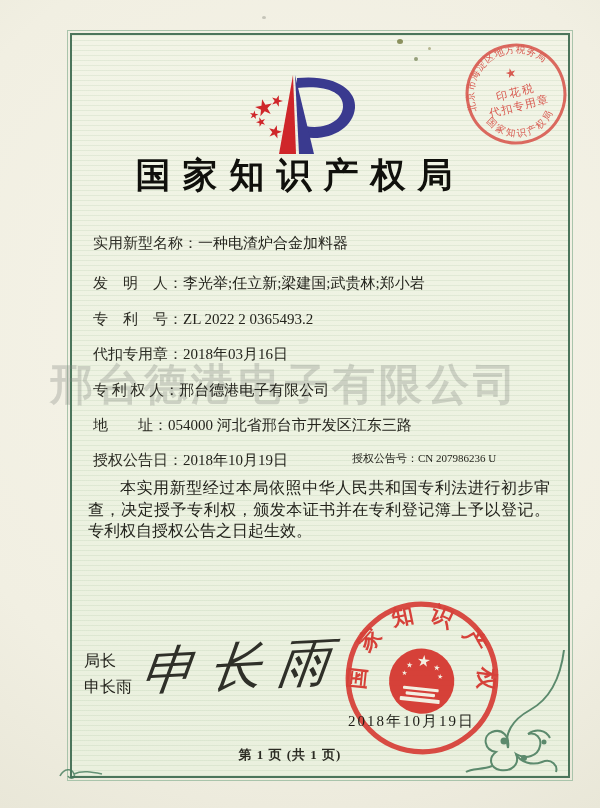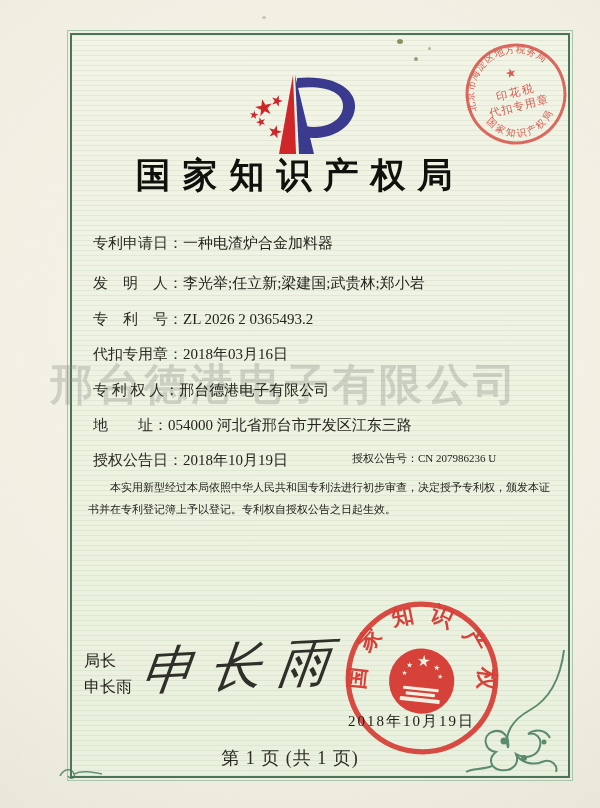--- a/index.html
+++ b/index.html
@@ -49,21 +49,21 @@
   .row{position:absolute;left:93px;font-size:15px;white-space:nowrap;}
   .row .lbl{color:#2b2b23;}
   .row .val{color:#23231c;}
   .row1{top:234px;} .row2{top:274px;} .row3{top:310px;}
   .row4{top:345px;} .row5{top:381px;} .row6{top:416px;text-align:center;}
   .row7{top:451px;}
   .row7b{position:absolute;left:352px;top:451px;font-size:11px;white-space:nowrap;}
   
   .paras{
     position:absolute;left:88px;top:477px;width:462px;
-    font-size:11px;line-height:21.5px;text-align:justify;z-index:2;
+    font-size:16px;line-height:21.5px;text-align:justify;z-index:2;
     color:#23231c;
   }
   .paras p{margin:0;text-indent:2em;}
   
   .officer{position:absolute;left:84px;top:648px;font-size:16px;line-height:26px;z-index:2;color:#23231c;}
   .signature{
     position:absolute;left:142px;top:632px;z-index:2;
     font-size:52px;letter-spacing:16px;color:#20201a;
     font-style:italic;
     transform:rotate(-3deg) skewX(-10deg);
@@ -75,21 +75,21 @@
   .seal-date{
     position:absolute;left:348px;top:712px;z-index:4;
     font-size:15px;letter-spacing:2px;color:#1d1d17;white-space:nowrap;
   }
   
   .stamp{position:absolute;left:460px;top:38px;width:112px;height:112px;z-index:3;
          transform:rotate(-14deg);opacity:0.88;}
   
   .footer{
     position:absolute;left:0;top:746px;width:580px;text-align:center;
-    font-size:18px;letter-spacing:1px;color:#2b2b23;z-index:2;
+    font-size:13px;letter-spacing:1px;color:#2b2b23;z-index:2;font-weight:bold;
   }
   
   .flourish-br{position:absolute;left:452px;top:648px;width:116px;height:128px;z-index:2;}
   .flourish-bl{position:absolute;left:58px;top:764px;width:46px;height:18px;z-index:2;}
   
   .speck{position:absolute;border-radius:50%;z-index:5;}
   .sp1{left:397px;top:39px;width:6px;height:5px;background:rgba(104,112,48,0.75);}
   .sp2{left:414px;top:57px;width:4px;height:4px;background:rgba(90,104,52,0.6);}
   .sp3{left:428px;top:47px;width:3px;height:3px;background:rgba(120,120,60,0.5);}
   .sp4{left:262px;top:16px;width:4px;height:3px;background:rgba(130,130,120,0.4);}
@@ -120,27 +120,27 @@
       </g>
     </svg>
   </div>
 
   <div class="title">国家知识产权局</div>
 
   <div class="watermark">邢台德港电子有限公司</div>
 
   <div class="rows">
     <div class="row row1">
-      <span class="lbl">专利申请日：</span><span class="val">一种电渣炉合金加料器</span>
+      <span class="lbl">实用新型名称：</span><span class="val">一种电渣炉合金加料器</span>
     </div>
     <div class="row row2">
       <span class="lbl">发　明　人：</span><span class="val">李光举;任立新;梁建国;武贵林;郑小岩</span>
     </div>
     <div class="row row3">
-      <span class="lbl">专　利　号：</span><span class="val">ZL 2026 2 0365493.2</span>
+      <span class="lbl">专　利　号：</span><span class="val">ZL 2022 2 0365493.2</span>
     </div>
     <div class="row row4">
       <span class="lbl">代扣专用章：</span><span class="val">2018年03月16日</span>
     </div>
     <div class="row row5">
       <span class="lbl">专 利 权 人：</span><span class="val">邢台德港电子有限公司</span>
     </div>
     <div class="row row6">
       <span class="lbl">地　　址：</span><span class="val">054000 河北省邢台市开发区江东三路</span>
     </div>

